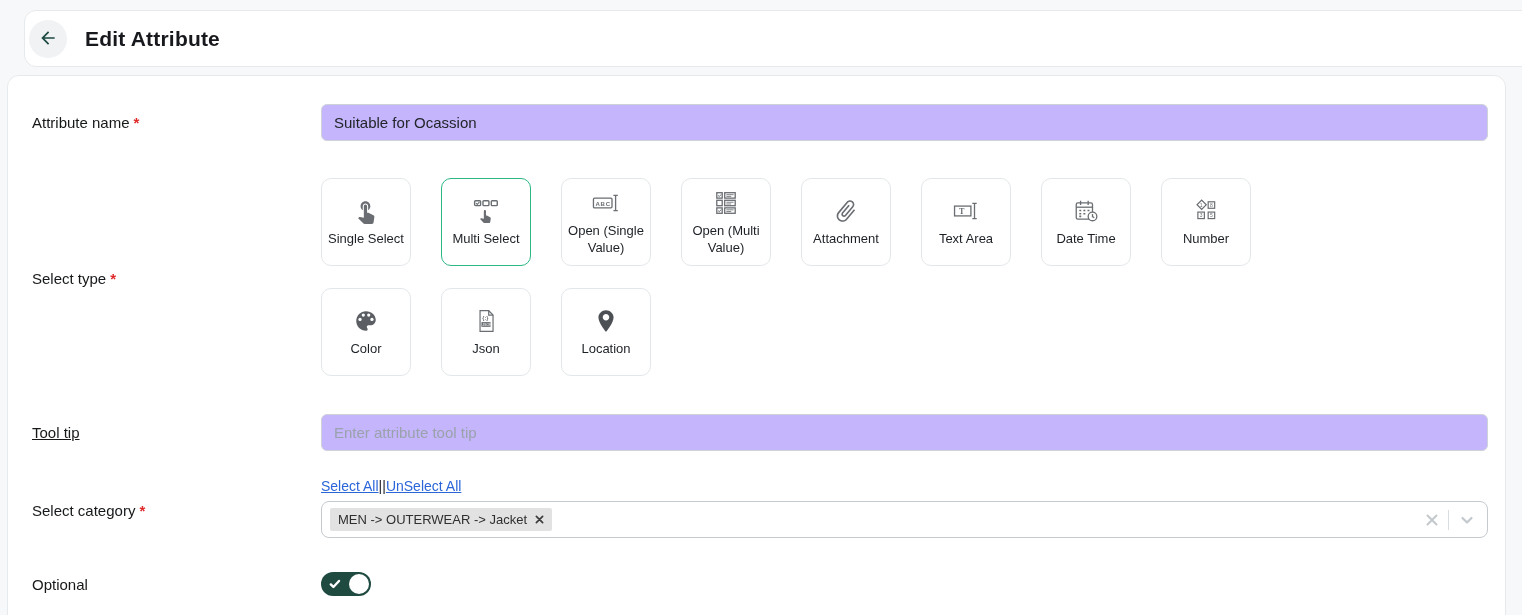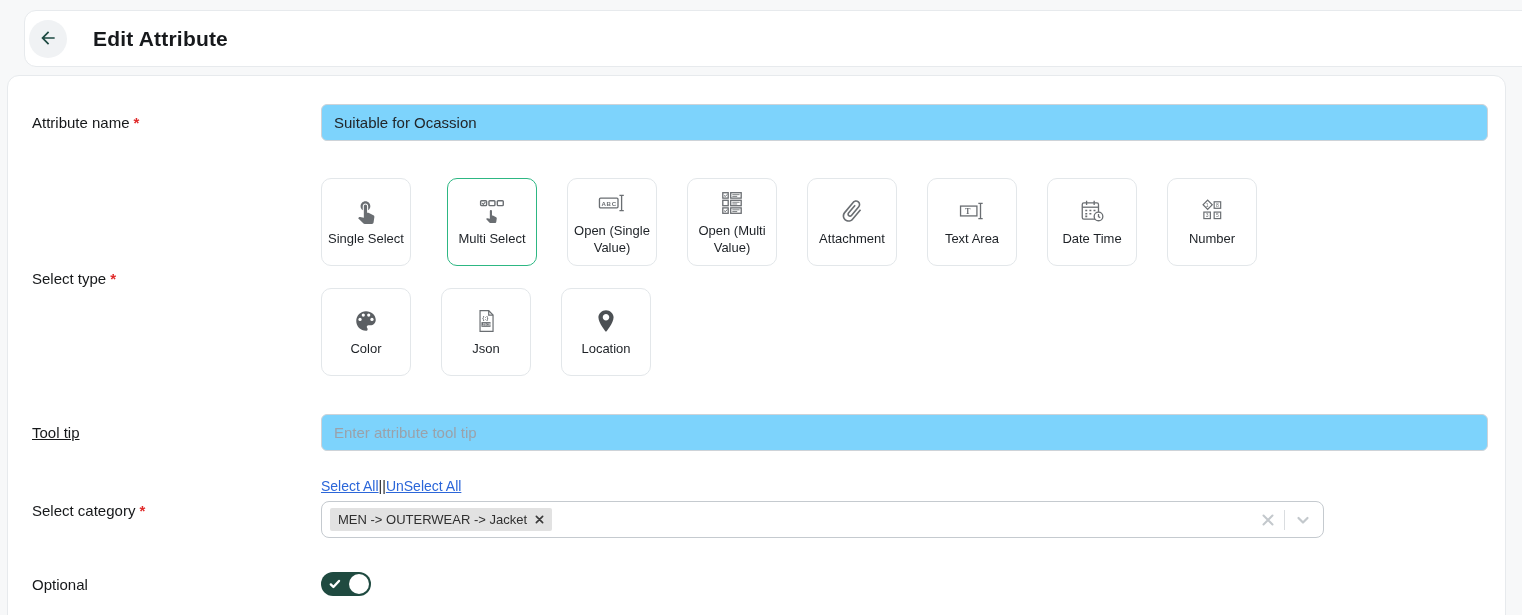--- a/index.html
+++ b/index.html
@@ -23,63 +23,63 @@
     background:#fff;border:1px solid #e7eaed;border-radius:12px;
     display:flex;align-items:center;
   }
   .back-btn{
     position:absolute;left:4px;top:9px;width:38px;height:38px;border-radius:50%;
     background:#f0f2f4;border:none;display:flex;align-items:center;justify-content:center;
     cursor:pointer;
   }
   .page-title{
     position:absolute;left:60px;top:0;height:100%;display:flex;align-items:center;
-    font-size:21px;font-weight:700;color:#17191c;letter-spacing:.2px;margin-left:8px;
+    font-size:21px;font-weight:700;color:#17191c;letter-spacing:.2px;
   }
   
   .main-card{
     position:absolute;left:7px;top:75px;width:1499px;height:600px;
     background:#fff;border:1px solid #e7eaed;border-radius:12px;
   }
   .flabel{
     position:absolute;left:24px;height:22px;display:flex;align-items:center;gap:4px;
     font-size:15px;color:#16181a;
   }
   .req{color:var(--required-red);font-weight:700;}
   .text-input{
     position:absolute;left:313px;width:1167px;height:37px;
-    border:1px solid #ced3d8;border-radius:6px;background:#7dd3fc;
+    border:1px solid #ced3d8;border-radius:6px;background:#c4b5fd;
     font-family:"Liberation Sans", sans-serif;font-size:15px;color:#22262a;
     padding:0 12px;outline:none;
   }
   .text-input::placeholder{color:#9aa2ab;}
   
   .type-grid{
     position:absolute;left:313px;top:102px;width:960px;
     display:flex;flex-wrap:wrap;column-gap:30px;row-gap:22px;
   }
   .tcard{
     width:90px;height:88px;border:1px solid #e3e7ea;border-radius:10px;background:#fff;
     display:flex;flex-direction:column;align-items:center;justify-content:center;
     padding:4px;cursor:pointer;
   }
-  .tcard.selected{border:1.5px solid var(--selected-type-border);margin-left:6px;}
+  .tcard.selected{border:1.5px solid var(--selected-type-border);}
   .ticon{display:flex;align-items:center;justify-content:center;height:30px;margin-bottom:5px;}
   .tlabel{
     font-size:13px;line-height:1.25;color:#1d2126;text-align:center;
   }
   
   .links-row{
     position:absolute;left:313px;top:401px;height:18px;
     display:flex;align-items:center;gap:0;font-size:14px;
   }
   .link{color:var(--link-blue);text-decoration:underline;cursor:pointer;}
   .link-sep{color:#23262a;}
   .cat-select{
-    position:absolute;left:313px;top:425px;width:1003px;height:37px;
+    position:absolute;left:313px;top:425px;width:1167px;height:37px;
     border:1px solid #c5cacf;border-radius:8px;background:#fff;
     display:flex;align-items:center;padding:0 72px 0 8px;cursor:pointer;
   }
   .tag{
     display:inline-flex;align-items:center;gap:8px;
     background:var(--tag-bg);color:#2f2f2f;font-size:13px;
     padding:4px 8px;border-radius:2px;white-space:nowrap;
   }
   .tag-close{display:flex;align-items:center;cursor:pointer;}
   .select-controls{

